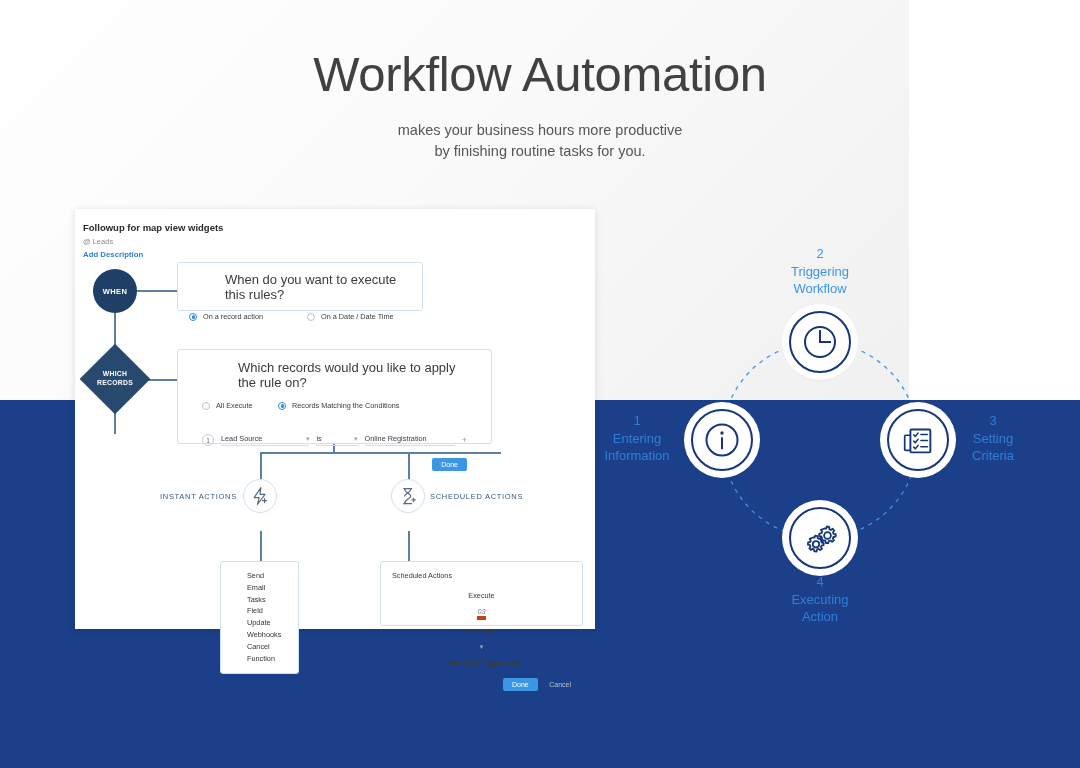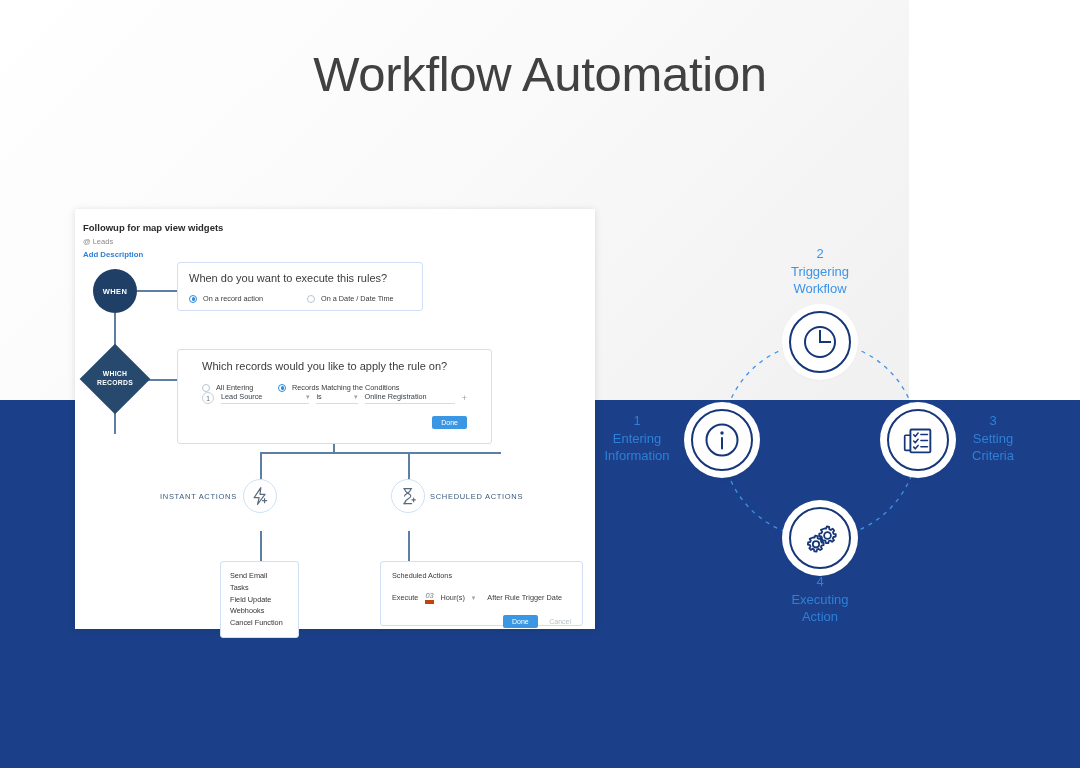--- a/index.html
+++ b/index.html
@@ -80,21 +80,21 @@
   
   .cn { position: absolute; background: #5d7fa3; }
   .cn-h { height: 1.5px; }
   .cn-v { width: 1.5px; }
 
   
   .card {
     position: absolute; background: #ffffff;
     border: 1px solid #cfe0f4; border-radius: 3px;
   }
-  .card-q { font-size: 11px; color: #3b3b3b; }
+  .card-q { font-size: 13px; color: #3b3b3b; margin-left: 36px; }
   .radio-row { display: flex; align-items: center; }
   .radio {
     width: 8px; height: 8px; border-radius: 50%;
     border: 1px solid #b9c4cf; background: #fff;
     display: inline-block; position: relative; flex: none;
   }
   .radio.on { border-color: #2f8ae0; }
   .radio.on::after {
     content: ""; position: absolute; left: 1.8px; top: 1.8px;
     width: 3.4px; height: 3.4px; border-radius: 50%; background: #2f8ae0;
@@ -127,21 +127,21 @@
     border: 1px solid #cfe0f4; background: #fff;
     display: flex; align-items: center; justify-content: center;
   }
   .act-label {
     position: absolute; font-size: 7.5px; color: #3a5a7d;
     letter-spacing: 0.7px; white-space: nowrap;
   }
   .list-card {
     position: absolute; background: #fff;
     border: 1px solid #cfe0f4; border-radius: 3px;
-    padding: 8px 9px;
+    padding: 8px 26px;
   }
   .list-card div { font-size: 7.3px; color: #333; line-height: 1.62; }
 
   
   .cycle { position: absolute; left: 650px; top: 290px; width: 340px; height: 300px; }
 
   .c-node {
     position: absolute; width: 62px; height: 62px; border-radius: 50%;
     background: #ffffff; border: 2.5px solid #16367a;
     display: flex; align-items: center; justify-content: center;
@@ -160,20 +160,22 @@
 </head>
 <body>
 
 <div id="stage">
 
   <div class="blue-band"></div>
 
   <div class="header">
     <div class="title">Workflow Automation</div>
     <div class="tagline">
+      <div>makes your business hours more productive</div>
+      <div>by finishing routine tasks for you.</div>
     </div>
   </div>
 
   <div class="app-panel">
 
     <div class="app-title">Followup for map view widgets</div>
     <div class="app-module">@ Leads</div>
     <div class="app-adddesc">Add Description</div>
 
     <div class="cn cn-h" style="left:62px; top:81px; width:40px;"></div>
@@ -209,28 +211,28 @@
           <span class="radio-label">On a Date / Date Time</span>
         </div>
       </div>
     </div>
 
     <div class="card" style="left:102px; top:140px; width:315px; height:95px; padding:10px 24px;">
       <div class="card-q">Which records would you like to apply the rule on?</div>
       <div style="display:flex; margin-top:11px;">
         <div class="radio-row" style="width:76px;">
           <span class="radio"></span>
-          <span class="radio-label">All Entering</span>
+          <span class="radio-label">All Execute</span>
         </div>
         <div class="radio-row">
           <span class="radio on"></span>
           <span class="radio-label">Records Matching the Conditions</span>
         </div>
       </div>
-      <div style="display:flex; align-items:flex-end; margin-top:0; gap:7px;">
+      <div style="display:flex; align-items:flex-end; margin-top:24px; gap:7px;">
         <span class="cond-num">1</span>
         <span class="cond-field" style="width:103px;">
           <span>Lead Source</span>
           <span class="caret">▾</span>
         </span>
         <span class="cond-field" style="width:48px;">
           <span>is</span>
           <span class="caret">▾</span>
         </span>
         <span class="cond-field" style="width:105px;">
@@ -262,21 +264,21 @@
       <svg width="19" height="19" viewBox="0 0 24 24" fill="none" stroke="#5a6a7d" stroke-width="1.4" stroke-linecap="round" stroke-linejoin="round">
         <path d="M6 2 h10 M6 21 h10"></path>
         <path d="M7 2 c0 6 8 6 8 9.5 c0 3.5 -8 3.5 -8 9.5"></path>
         <path d="M15 2 c0 6 -8 6 -8 9.5"></path>
         <path d="M18.5 14 v4.5 M16.3 16.2 h4.4"></path>
       </svg>
     </div>
     <div class="act-label" style="left:355px; top:283px;">SCHEDULED ACTIONS</div>
     <div class="card" style="left:305px; top:352px; width:203px; height:65px; padding:9px 11px;">
       <div style="font-size:7.3px; color:#3b3b3b;">Scheduled Actions</div>
-      <div style="display:flex; align-items:center; gap:7px; margin-top:11px; font-size:7.3px; color:#3b3b3b;">
+      <div style="display:flex; align-items:center; gap:7px; margin-top:11px; font-size:7.3px; color:#3b3b3b;flex-direction:column;">
         <span>Execute</span>
         <span style="font-style:italic; color:#6d7a86; border-bottom:4px solid #c2410c;">03</span>
         <span>Hour(s)</span>
         <span class="caret">▾</span>
         <span style="margin-left:5px;">After Rule Trigger Date</span>
       </div>
       <div style="text-align:right; margin-top:6px;">
         <span class="btn-done">Done</span>
         <span class="btn-cancel">Cancel</span>
       </div>

